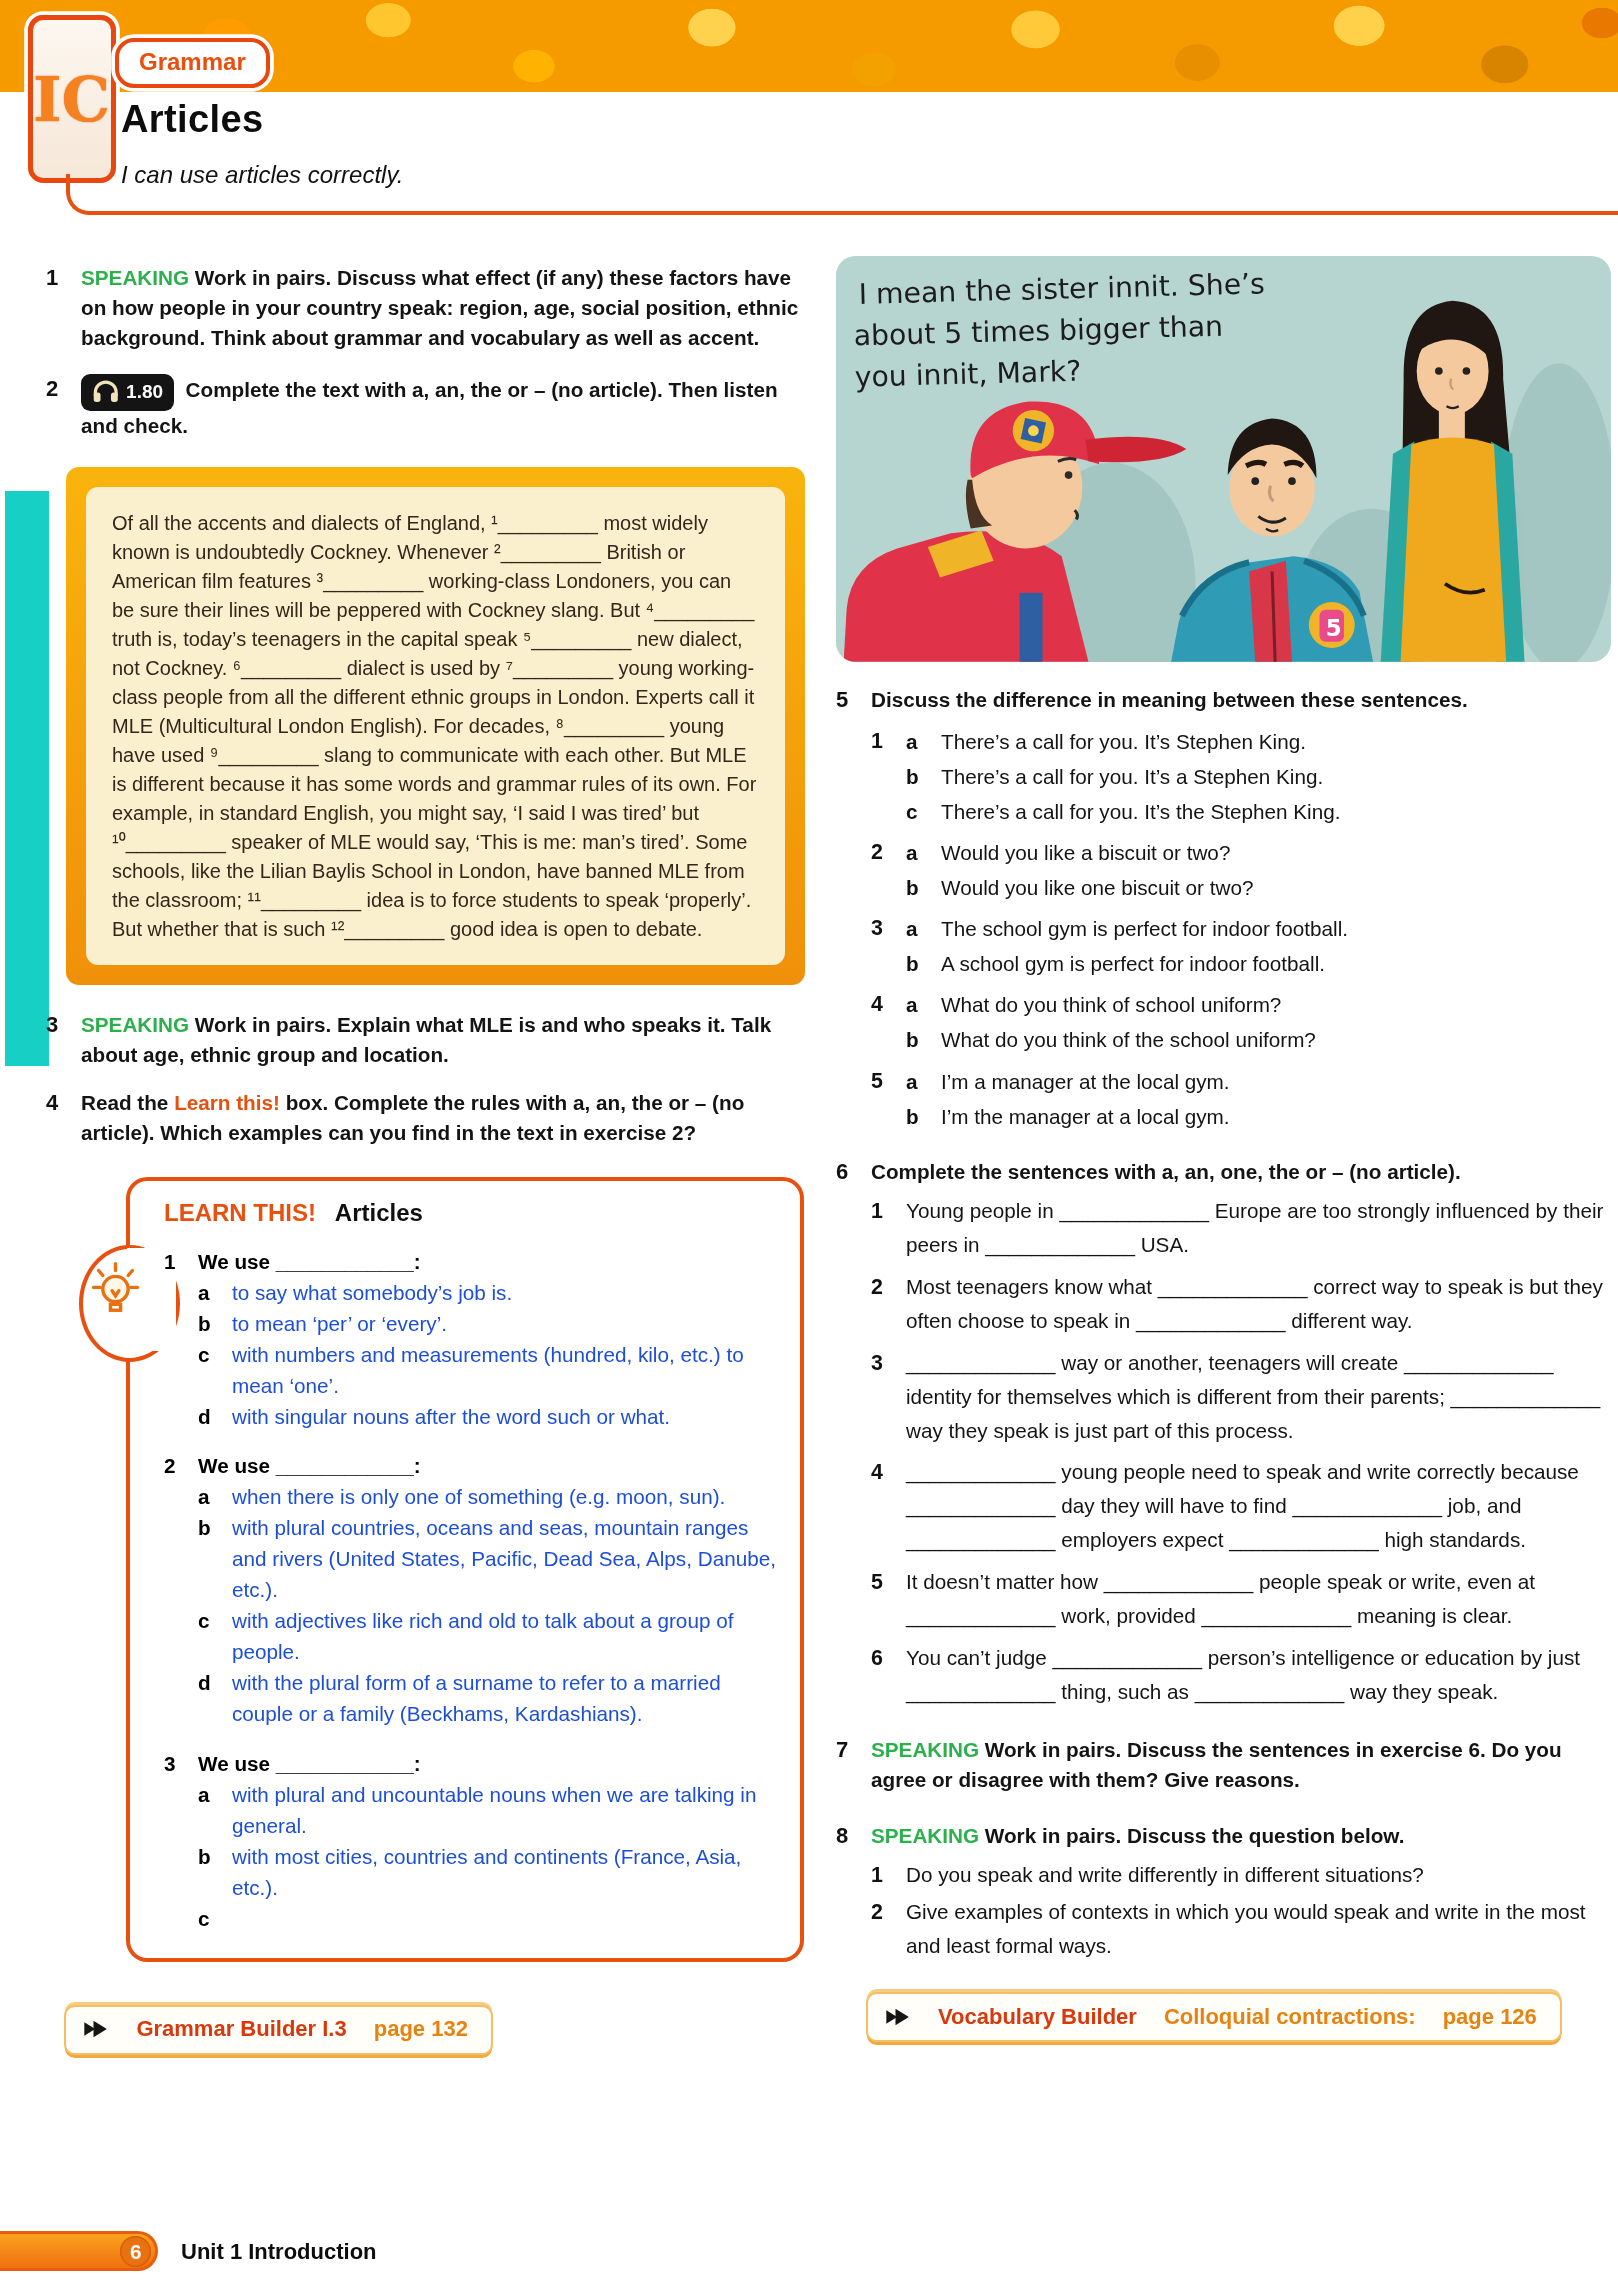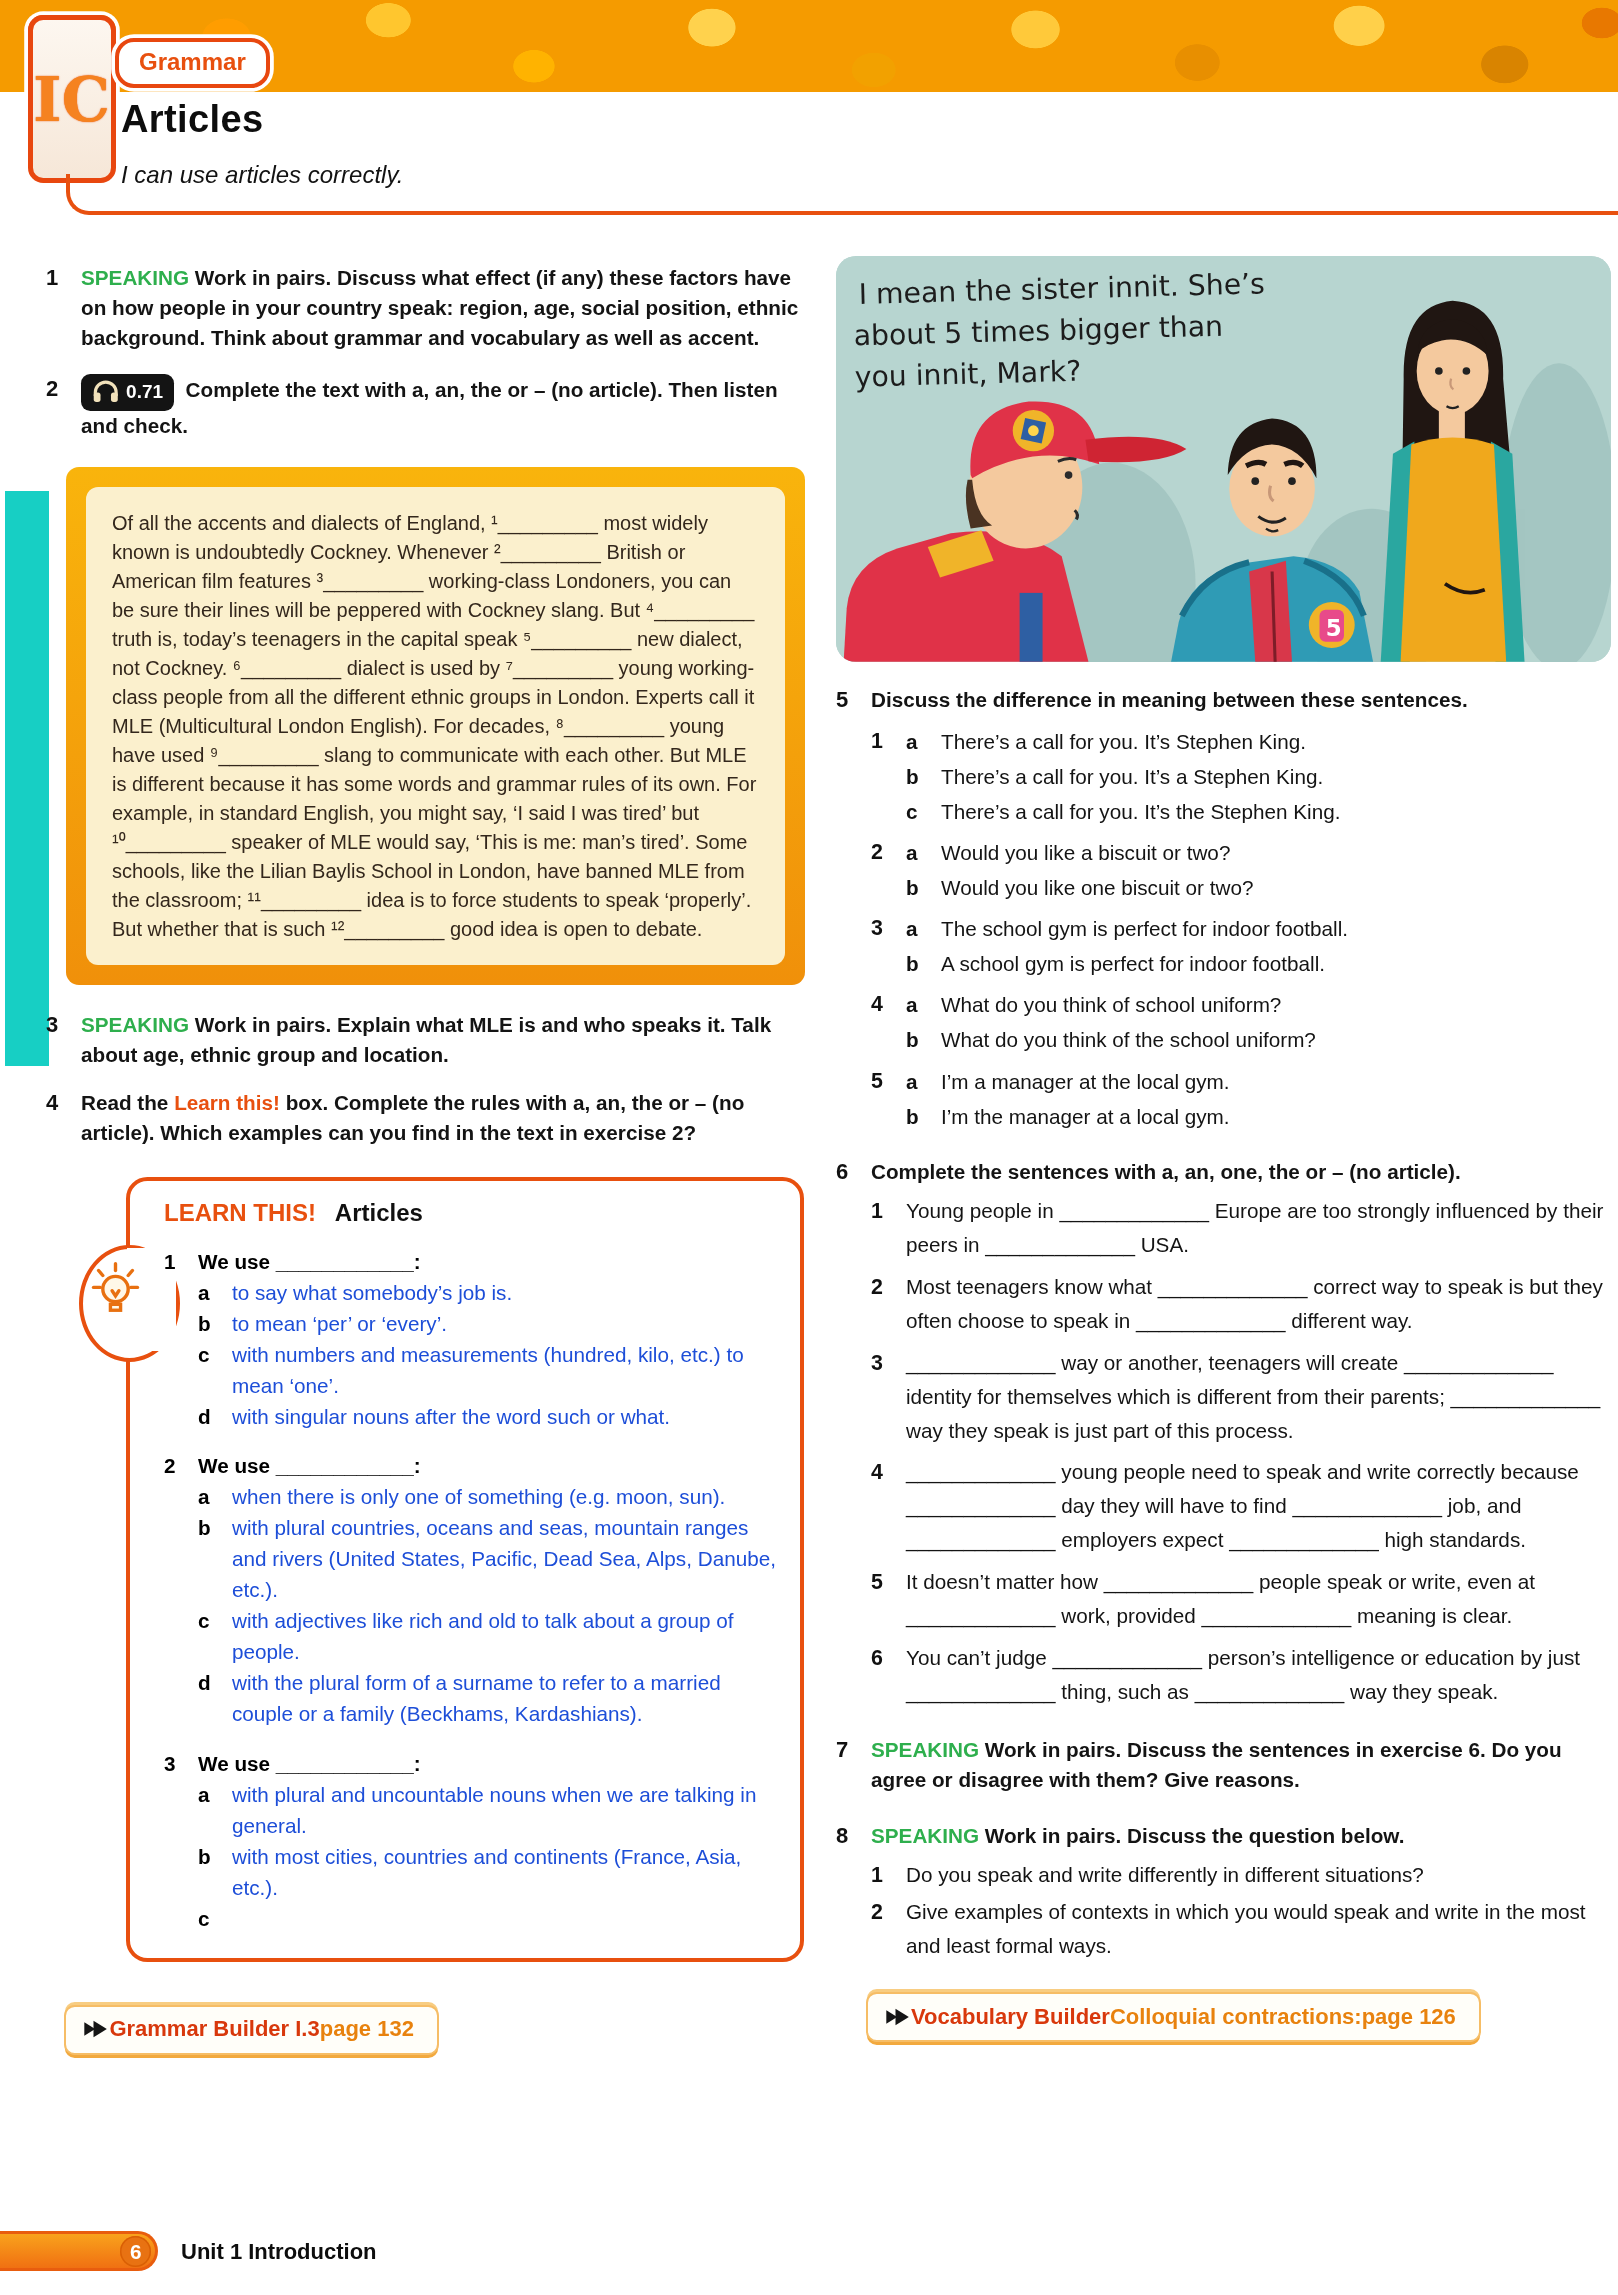--- a/index.html
+++ b/index.html
@@ -71,21 +71,21 @@
   .lt-sub{font-weight:bold;color:#101010;margin-left:12.2px;}
   .rule{margin-top:18.4px;}
   .rule-top{display:flex;font-size:20.7px;line-height:31px;}
   .rule-num{flex:none;width:34px;font-weight:bold;}
   .rule-lead{font-weight:bold;}
   .ritem{display:flex;padding-left:34px;font-size:20.7px;line-height:31px;}
   .ritem .letter{flex:none;width:34px;font-weight:bold;}
   .ritem .rtext{flex:1;font-weight:normal;color:#1d4ed8;}
 
   
-  .builder{margin:31px 0 0 18.4px;display:inline-flex;align-items:center;gap:0;background:#fffef9;
+  .builder{margin:31px 0 0 18.4px;display:inline-flex;align-items:center;gap:27px;background:#fffef9;
     border:2.3px solid #f6bd66;border-radius:10.7px;padding:9.2px 23px 10.7px 17px;
     box-shadow:0 3.8px 0 -0.8px #f2a93e,0 -3.8px 0 -0.8px #f8cd82;font-size:22px;font-weight:bold;}
   .builder-label{color:#d8380c;}
   .builder-desc{color:#e8820e;}
   .builder-page{color:#e8820e;}
 
   
   .cartoon{width:775px;height:406px;border-radius:20px;overflow:hidden;background:#b7d5d0;}
 
   
@@ -139,21 +139,21 @@
 
     <div class="ex" style="margin-top:21.4px;">
       <div class="exnum">2</div>
       <div class="exbody">
         <span class="audio-badge">
           <svg width="27.5" height="23" viewBox="0 0 26 22">
             <path d="M3,15 v-3 a10,10 0 0 1 20,0 v3" stroke="#f2e2bb" stroke-width="3" fill="none"></path>
             <rect x="1.5" y="12" width="6.5" height="9" rx="2.5" fill="#f2e2bb"></rect>
             <rect x="18" y="12" width="6.5" height="9" rx="2.5" fill="#f2e2bb"></rect>
           </svg>
-          <span class="anum">0.71</span>
+          <span class="anum">1.80</span>
         </span>
         <span>Complete the text with a, an, the or – (no article). Then listen and check.</span>
       </div>
     </div>
 
     <div class="gapbox">
       <div class="gapbox-inner">Of all the accents and dialects of England, ¹_________ most widely known is undoubtedly Cockney. Whenever ²_________ British or American film features ³_________ working-class Londoners, you can be sure their lines will be peppered with Cockney slang. But ⁴_________ truth is, today’s teenagers in the capital speak ⁵_________ new dialect, not Cockney. ⁶_________ dialect is used by ⁷_________ young working-class people from all the different ethnic groups in London. Experts call it MLE (Multicultural London English). For decades, ⁸_________ young have used ⁹_________ slang to communicate with each other. But MLE is different because it has some words and grammar rules of its own. For example, in standard English, you might say, ‘I said I was tired’ but ¹⁰_________ speaker of MLE would say, ‘This is me: man’s tired’. Some schools, like the Lilian Baylis School in London, have banned MLE from the classroom; ¹¹_________ idea is to force students to speak ‘properly’. But whether that is such ¹²_________ good idea is open to debate.</div>
     </div>
 
     <div class="ex mt32">

